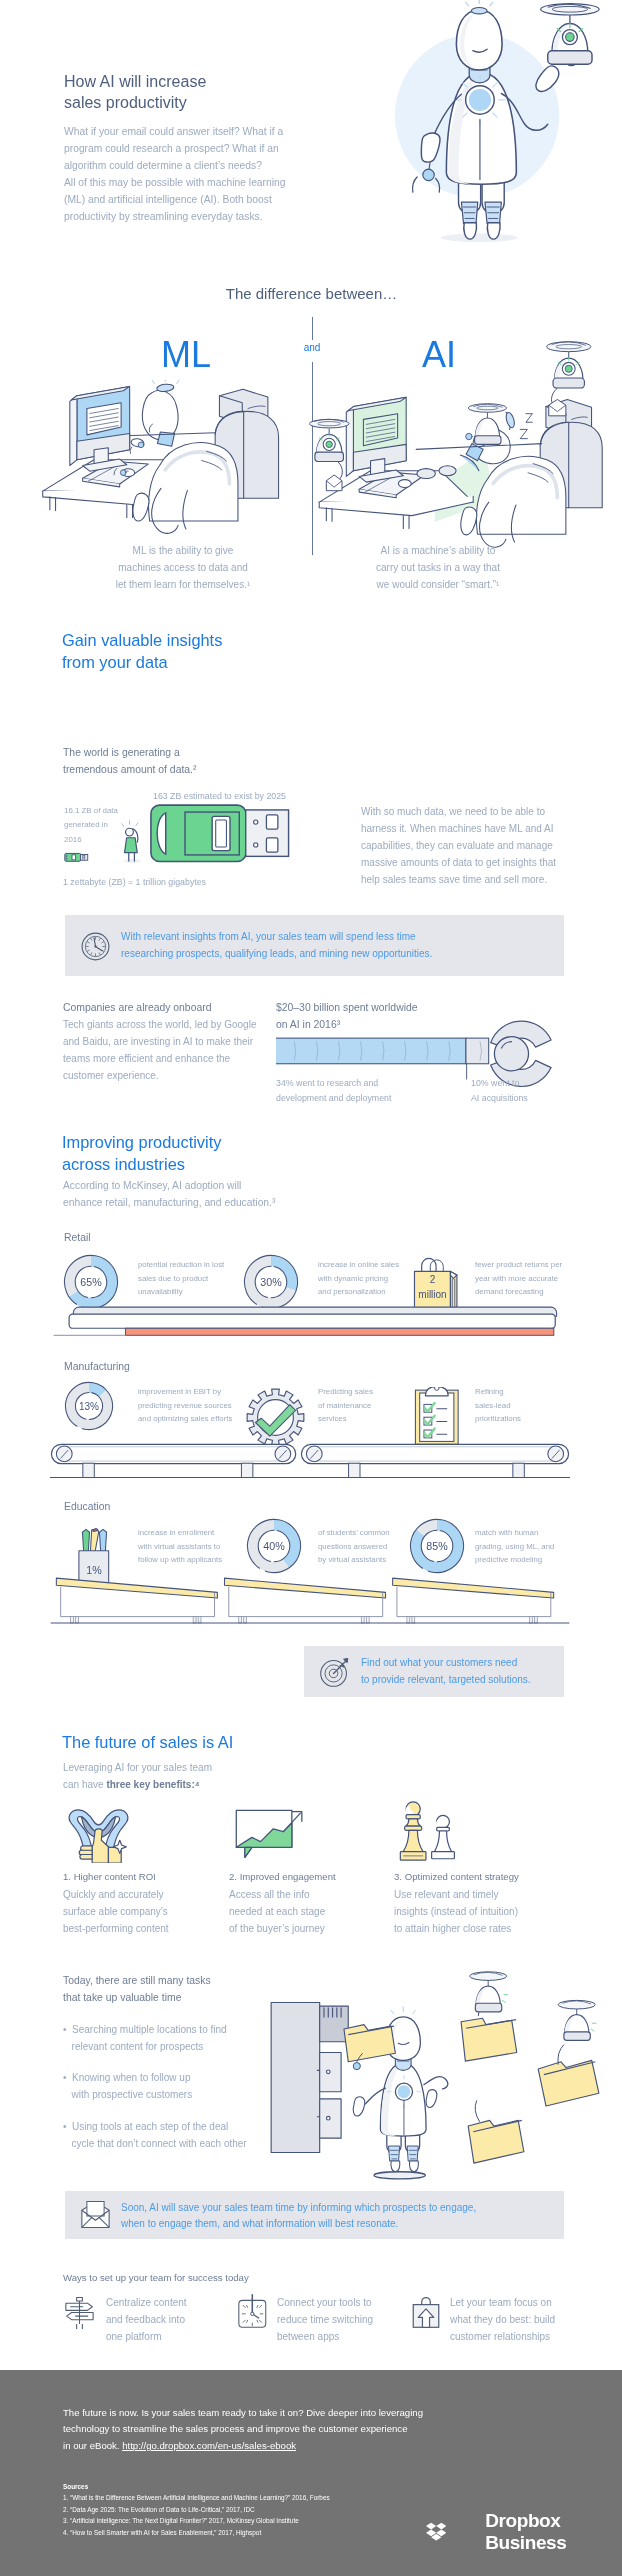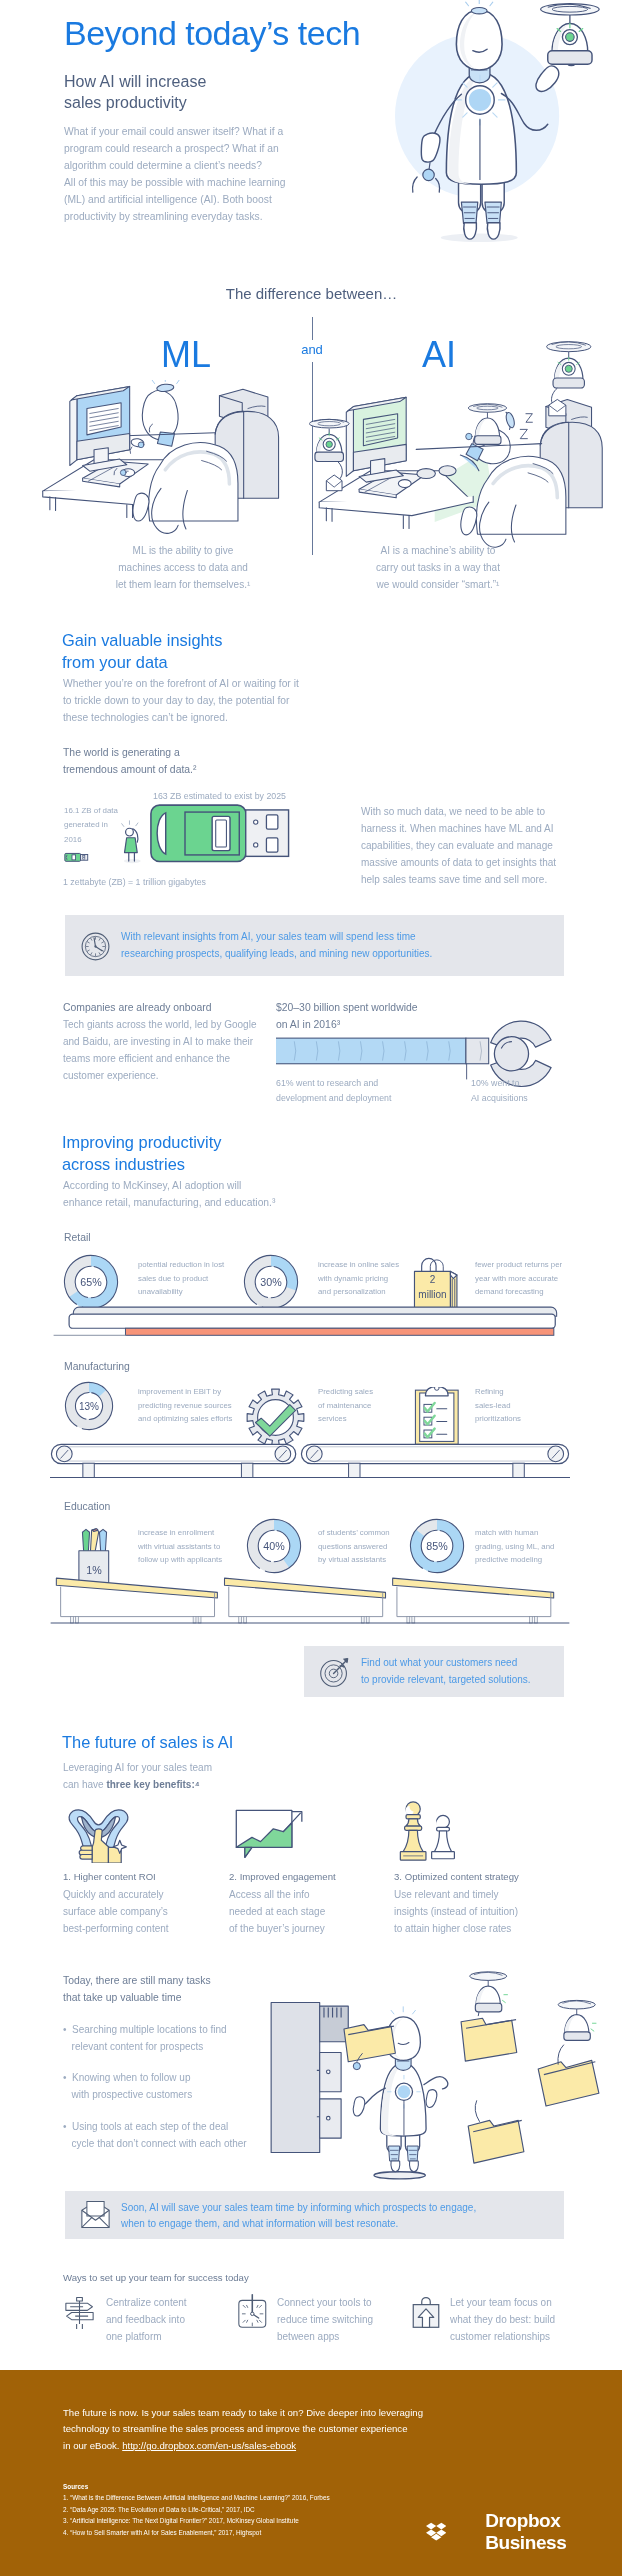--- a/index.html
+++ b/index.html
@@ -19,21 +19,20 @@
   .callout{position:absolute;background:#e4e6eb}
   .callout-txt{font-size:10px;line-height:16.4px;color:#4d9ae6}
   .dividerline{position:absolute;width:0.7px;background:#66789a}
 </style>
 </head>
 <body>
 
 <div class="page">
 
 <div class="abs" style="left:0;top:0;width:623px;height:271px;">
-  <div class="t" style="left:64px;top:13.6px;font-size:34px;color:#1a7ae0;letter-spacing:-0.5px;">Beyond today’s tech</div>
   <div class="abs" style="left:64px;top:71px;">
     <div class="h2">How AI will increase</div>
     <div class="h2">sales productivity</div>
   </div>
   <div class="abs" style="left:64px;top:123px;">
     <div class="body14">What if your email could answer itself? What if a</div>
     <div class="body14">program could research a prospect? What if an</div>
     <div class="body14">algorithm could determine a client’s needs?</div>
     <div class="body14">All of this may be possible with machine learning</div>
     <div class="body14">(ML) and artificial intelligence (AI). Both boost</div>
@@ -109,21 +108,21 @@
       <g stroke="#6bd490" stroke-width="1.7" stroke-linecap="round">
             <path d="M274 39 v-6 M261 44 l-5 -4 M287 44 l5 -4"></path>
           </g>
     </g>
   </svg>
 </div>
 
 <div class="abs" style="left:0;top:271px;width:623px;height:329px;">
   <div class="t" style="left:0;top:13.6px;width:623px;text-align:center;font-size:15px;color:#4e5f7e;">The difference between…</div>
   <div class="dividerline" style="left:312px;top:46px;height:23px;"></div>
-  <div class="t" style="left:312px;top:71px;transform:translateX(-50%);font-size:13px;color:#1a7ae0;">and</div>
+  <div class="t" style="left:312px;top:71px;transform:translateX(-50%);font-size:10px;color:#1a7ae0;">and</div>
   <div class="dividerline" style="left:312px;top:91px;height:193px;"></div>
   <div class="t" style="left:186px;top:63px;transform:translateX(-50%);font-size:36px;color:#1a7ae0;">ML</div>
   <div class="t" style="left:439px;top:63px;transform:translateX(-50%);font-size:36px;color:#1a7ae0;">AI</div>
 
   <svg class="abs" style="left:41px;top:109px;" width="250" height="171" viewBox="0 0 350 240">
     <g stroke="#45547a" stroke-width="1.5" fill="none" stroke-linejoin="round" stroke-linecap="round">
 
       <path d="M250 22 L283 13 L318 24 L318 52 L282 61 L250 51 Z" fill="#e4e7ed" stroke="#45547a"></path>
       <path d="M250 22 L282 32 L282 61" fill="none" stroke="#45547a"></path>
       <path d="M290 40 q14 -5 24 -3" fill="none" stroke="#45547a" stroke-width="1.2"></path>
@@ -291,25 +290,20 @@
     <div class="body13">AI is a machine’s ability to</div>
     <div class="body13">carry out tasks in a way that</div>
     <div class="body13">we would consider “smart.”¹</div>
   </div>
 </div>
 
 <div class="abs" style="left:0;top:614px;width:623px;height:371px;">
   <div class="abs" style="left:62px;top:15px;">
     <div class="sec-h">Gain valuable insights</div>
     <div class="sec-h">from your data</div>
-  </div>
-  <div class="abs" style="left:63px;top:61px;">
-    <div class="body14">Whether you’re on the forefront of AI or waiting for it</div>
-    <div class="body14">to trickle down to your day to day, the potential for</div>
-    <div class="body14">these technologies can’t be ignored.</div>
   </div>
   <div class="abs" style="left:63px;top:130px;">
     <div class="subhead">The world is generating a</div>
     <div class="subhead">tremendous amount of data.²</div>
   </div>
   <div class="t cap13" style="left:153px;top:175px;">163 ZB estimated to exist by 2025</div>
   <div class="abs" style="left:64px;top:190px;">
     <div class="cap11">16.1 ZB of data</div>
     <div class="cap11">generated in</div>
     <div class="cap11">2016</div>
@@ -400,21 +394,21 @@
     </g>
     <g>
       <rect x="266" y="62" width="32" height="36" fill="#e4e7ed" stroke="#45547a" stroke-width="1.5"></rect>
       <path d="M286 67 q4 13 0 26" stroke="#aab5c4" stroke-width="1.2" fill="none" stroke-linecap="round"></path>
     </g>
     <path d="M267 98 v22" stroke="#45547a" stroke-width="1.3"></path>
     <circle cx="330" cy="84" r="24" fill="#e4e7ed" stroke="#45547a" stroke-width="1.8"></circle>
     <path d="M316 76 c3 -6 8 -9 14 -9" fill="none" stroke="#45547a" stroke-width="1.6" stroke-linecap="round"></path>
   </svg>
   <div class="abs" style="left:276px;top:83px;">
-    <div class="cap13">61% went to research and</div>
+    <div class="cap13">34% went to research and</div>
     <div class="cap13">development and deployment</div>
   </div>
   <div class="abs" style="left:471px;top:83px;">
     <div class="cap13">10% went to</div>
     <div class="cap13">AI acquisitions</div>
   </div>
 </div>
 
 <div class="abs" style="left:0;top:1127px;width:623px;height:514px;">
   <div class="abs" style="left:62px;top:4.3px;">
@@ -886,21 +880,21 @@
     <rect x="6" y="16" width="36" height="32" fill="#f0f2f5" stroke="#4f5d75" stroke-width="1.7"></rect>
     <path d="M24 22 l11 12 h-6 v14 h-10 v-14 h-6 Z" fill="#fff" stroke="#4f5d75" stroke-width="1.7" stroke-linejoin="round"></path>
   </svg>
   <div class="abs" style="left:450px;top:51px;">
     <div class="body13">Let your team focus on</div>
     <div class="body13">what they do best: build</div>
     <div class="body13">customer relationships</div>
   </div>
 </div>
 
-<div class="abs" style="left:0;top:2370px;width:623px;height:206px;background:#a16207;">
+<div class="abs" style="left:0;top:2370px;width:623px;height:206px;background:#737373;">
   <div class="abs" style="left:63px;top:35px;color:#fff;font-size:9.6px;line-height:16.4px;">
     <div>The future is now. Is your sales team ready to take it on? Dive deeper into leveraging</div>
     <div>technology to streamline the sales process and improve the customer experience</div>
     <div><span>in our eBook. </span><span style="text-decoration:underline;">http://go.dropbox.com/en-us/sales-ebook</span></div>
   </div>
   <div class="abs" style="left:63px;top:111px;color:#fff;font-size:6.4px;line-height:11.4px;">
     <div style="font-weight:700;">Sources</div>
     <div>1. “What is the Difference Between Artificial Intelligence and Machine Learning?” 2016, Forbes</div>
     <div>2. “Data Age 2025: The Evolution of Data to Life-Critical,” 2017, IDC</div>
     <div>3. “Artificial Intelligence: The Next Digital Frontier?” 2017, McKinsey Global Institute</div>

